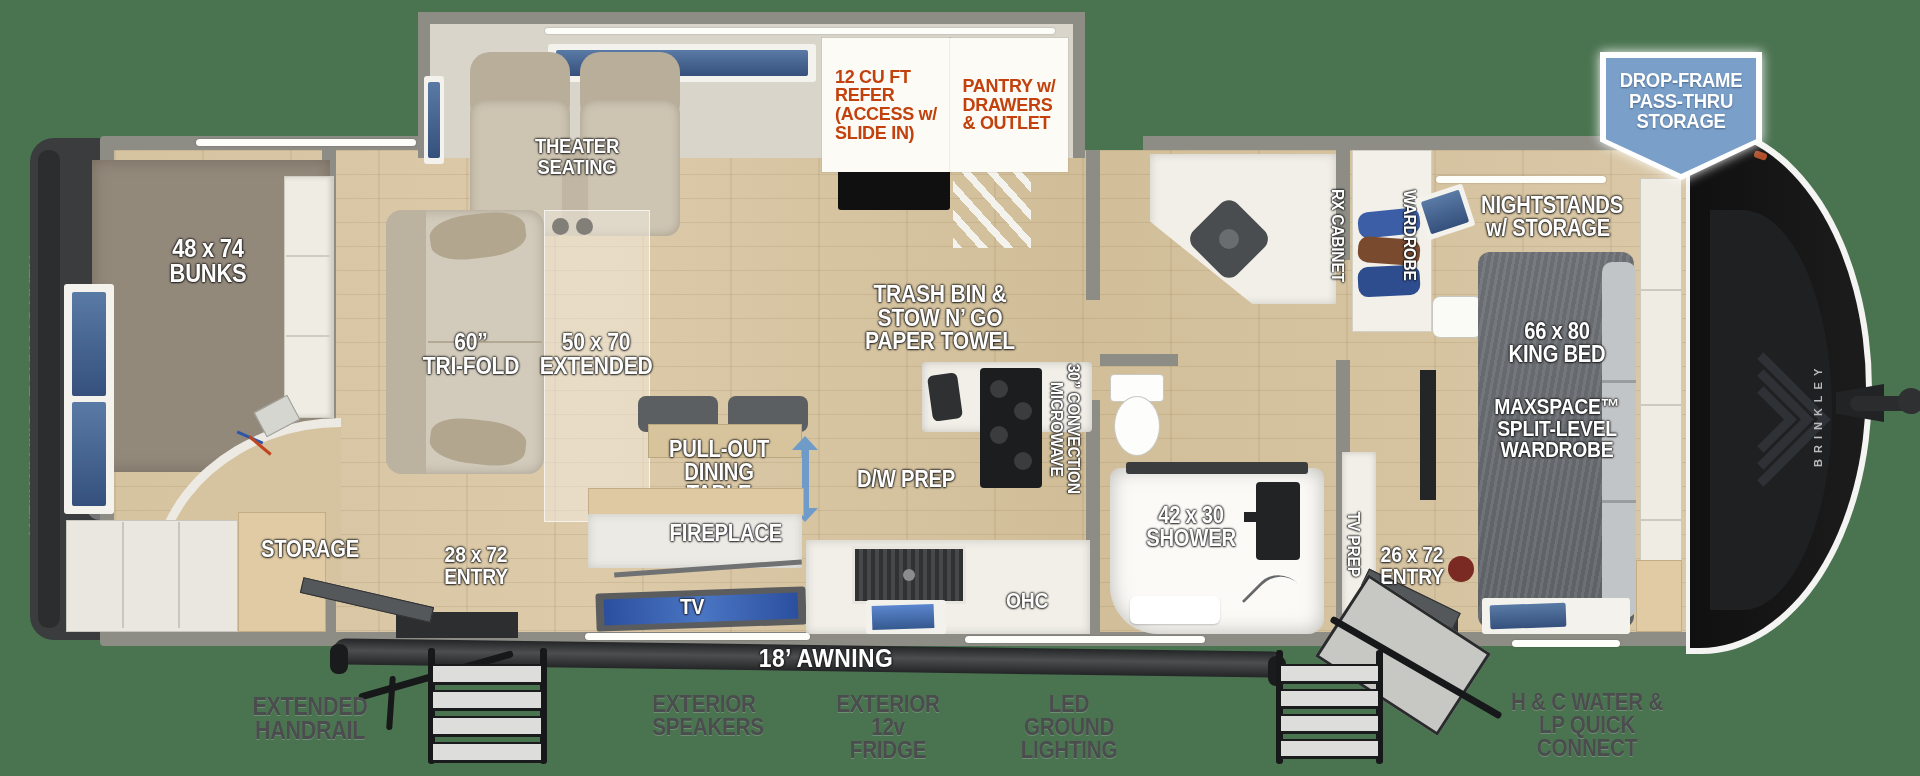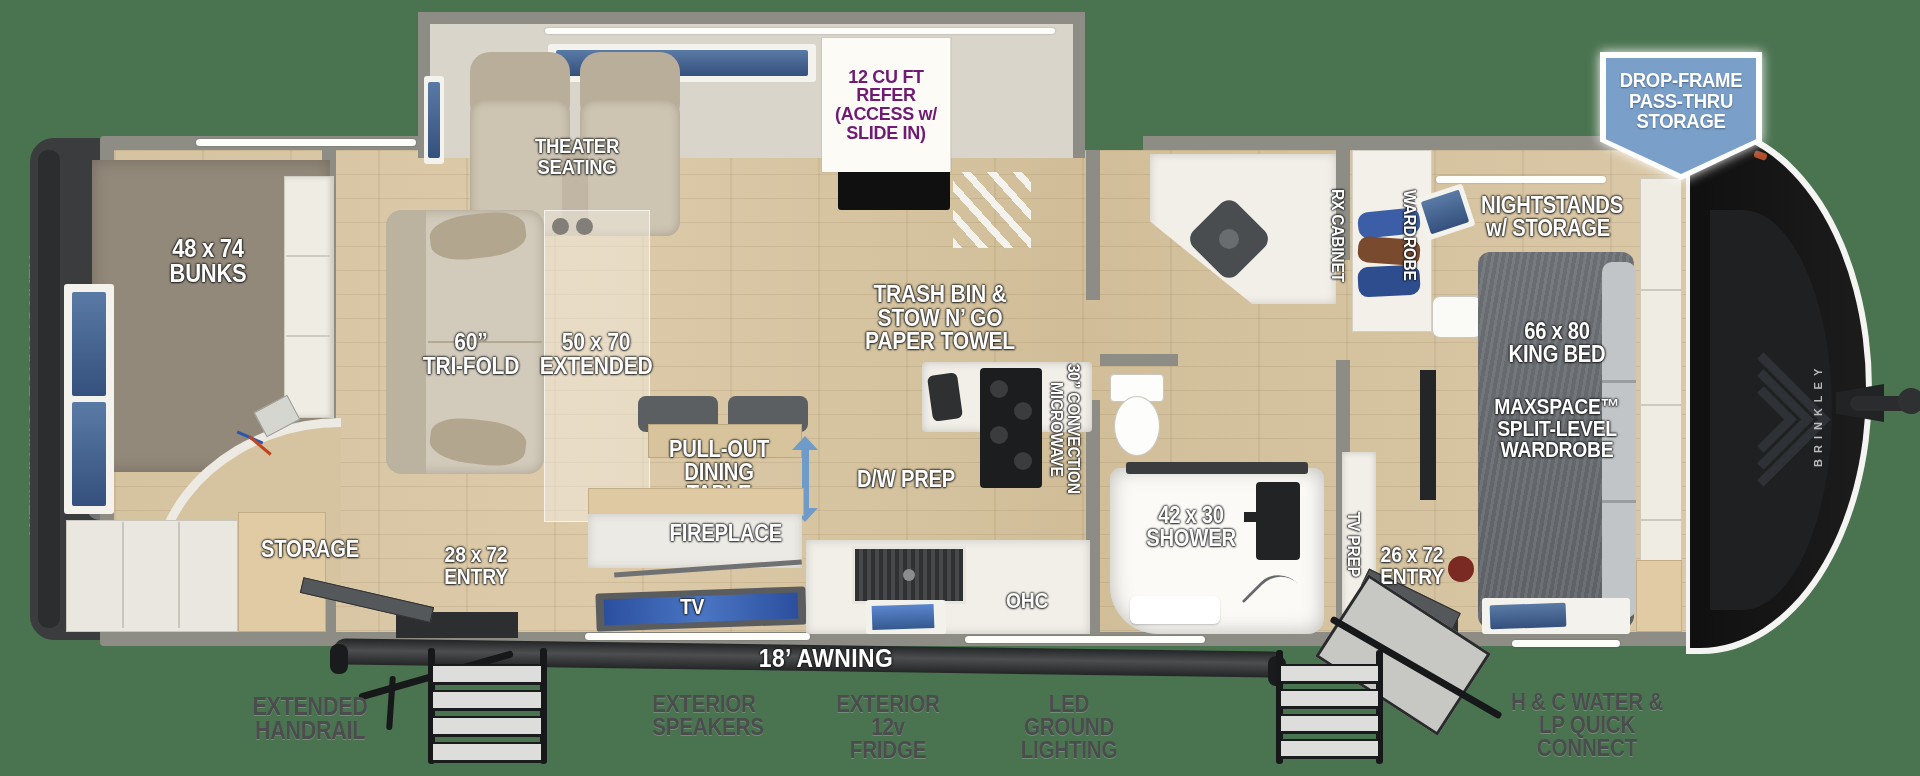--- a/index.html
+++ b/index.html
@@ -9,22 +9,22 @@
   .abs{position:absolute;}
   
   .lbl{position:absolute;font-weight:bold;color:#fff;text-align:center;white-space:pre-line;
        line-height:.98;letter-spacing:-.3px;transform:scaleX(.88);
        text-shadow:0 1px 2px rgba(25,25,25,.9),0 -1px 2px rgba(25,25,25,.6),
                    1px 0 2px rgba(25,25,25,.65),-1px 0 2px rgba(25,25,25,.65);}
   .lbl.v{writing-mode:vertical-rl;transform:scaleY(.92);line-height:1.02;}
   .lbl-dark{position:absolute;font-weight:bold;color:#4b4c4e;text-align:center;white-space:pre-line;
        line-height:.96;letter-spacing:-.3px;transform:scaleX(.86);text-shadow:0 1px 0 rgba(255,255,255,.2);}
   .lbl-dark.v{writing-mode:vertical-rl;transform:scaleY(.9);}
-  .box-lbl{position:absolute;background:#fcfbf6;color:#701a75;display:flex;align-items:center;justify-content:center;
-       font-weight:bold;text-align:center;white-space:pre-line;line-height:1.04;letter-spacing:-.3px;
+  .box-lbl{position:absolute;background:#fcfbf6;color:#c2410c;display:flex;align-items:center;justify-content:center;
+       font-weight:bold;text-align:left;white-space:pre-line;line-height:1.04;letter-spacing:-.3px;
        box-shadow:0 0 0 1px rgba(0,0,0,.05);}
   .wall{position:absolute;background:#8d8d86;}
   .white{background:#f1efe8;}
   .floor{position:absolute;
      background:
        repeating-linear-gradient(180deg, rgba(120,90,50,.13) 0 1px, rgba(0,0,0,0) 1px 24px),
        repeating-linear-gradient(90deg, rgba(125,95,55,.10) 0 2px, rgba(0,0,0,0) 2px 88px),
        linear-gradient(90deg,#d6c3a0,#dccaa9 30%,#d1be99 60%,#dac8a7);}
   .win-frame{position:absolute;background:#f3f2ed;border-radius:3px;}
   .win-pane{position:absolute;background:linear-gradient(180deg,#5a7aa6,#35507c);border-radius:2px;}
@@ -68,20 +68,23 @@
   <div class="abs" style="left:552px;top:218px;width:17px;height:17px;border-radius:50%;background:#111;"></div>
   <div class="abs" style="left:576px;top:218px;width:17px;height:17px;border-radius:50%;background:#111;"></div>
   <div class="lbl" style="left:488px;top:136px;width:178px;font-size:21px;">THEATER SEATING</div>
 
   <div class="abs" style="left:838px;top:166px;width:112px;height:44px;background:#101011;border-radius:3px;box-shadow:inset 0 2px 0 #3a3a3c;"></div>
   <div class="abs" style="left:953px;top:172px;width:78px;height:76px;background:repeating-linear-gradient(48deg,#f4f2ec 0 7px,rgba(0,0,0,0) 7px 19px);"></div>
   <div class="box-lbl" style="left:822px;top:38px;width:128px;height:134px;font-size:18px;border-right:1px solid #dddad2;">12 CU FT
 REFER
 (ACCESS w/
 SLIDE IN)</div>
+  <div class="box-lbl" style="left:950px;top:38px;width:118px;height:134px;font-size:18px;">PANTRY w/
+DRAWERS
+&amp; OUTLET</div>
 
   <div class="wall" style="left:322px;top:150px;width:14px;height:330px;"></div>
   <div class="wall" style="left:322px;top:560px;width:14px;height:72px;"></div>
   <div class="wall" style="left:1086px;top:150px;width:14px;height:150px;"></div>
   <div class="wall" style="left:1086px;top:400px;width:14px;height:232px;"></div>
   <div class="wall" style="left:1100px;top:354px;width:78px;height:12px;"></div>
   <div class="wall" style="left:1336px;top:150px;width:14px;height:110px;"></div>
   <div class="wall" style="left:1336px;top:360px;width:14px;height:272px;"></div>
 
   <div class="abs" style="left:92px;top:160px;width:238px;height:312px;background:#93897b;box-shadow:inset 0 0 16px rgba(60,50,40,.35);"></div>

